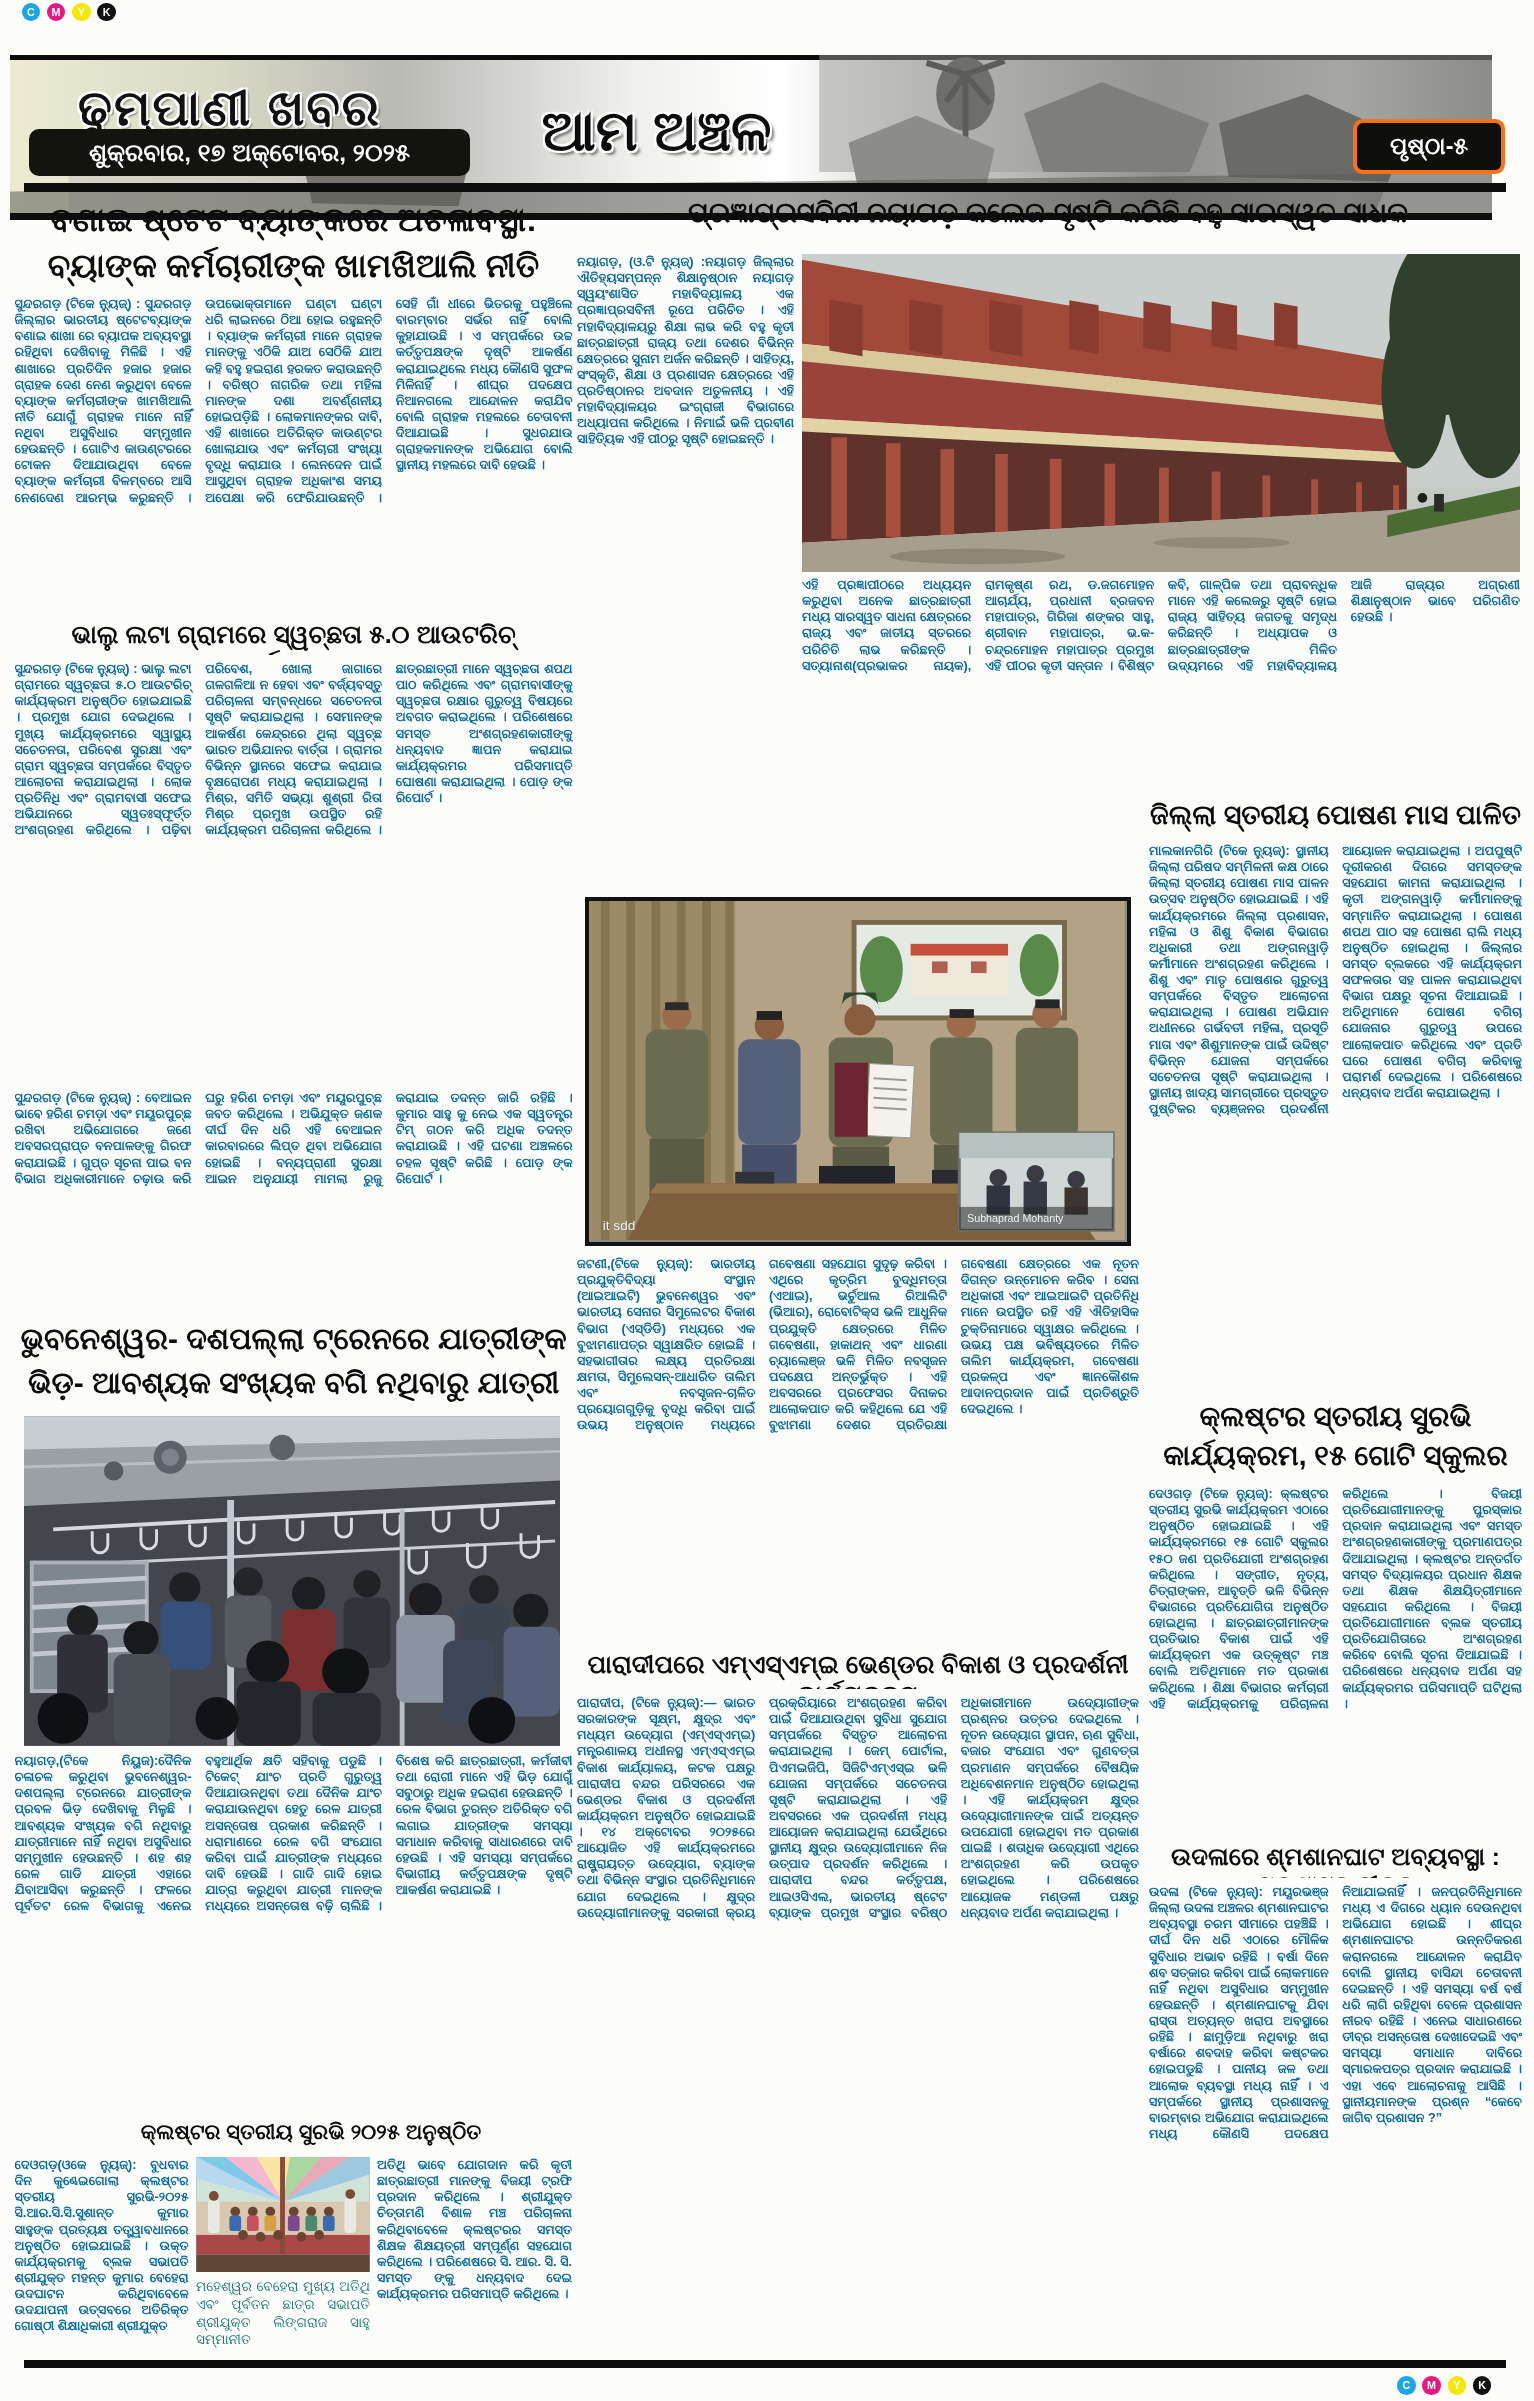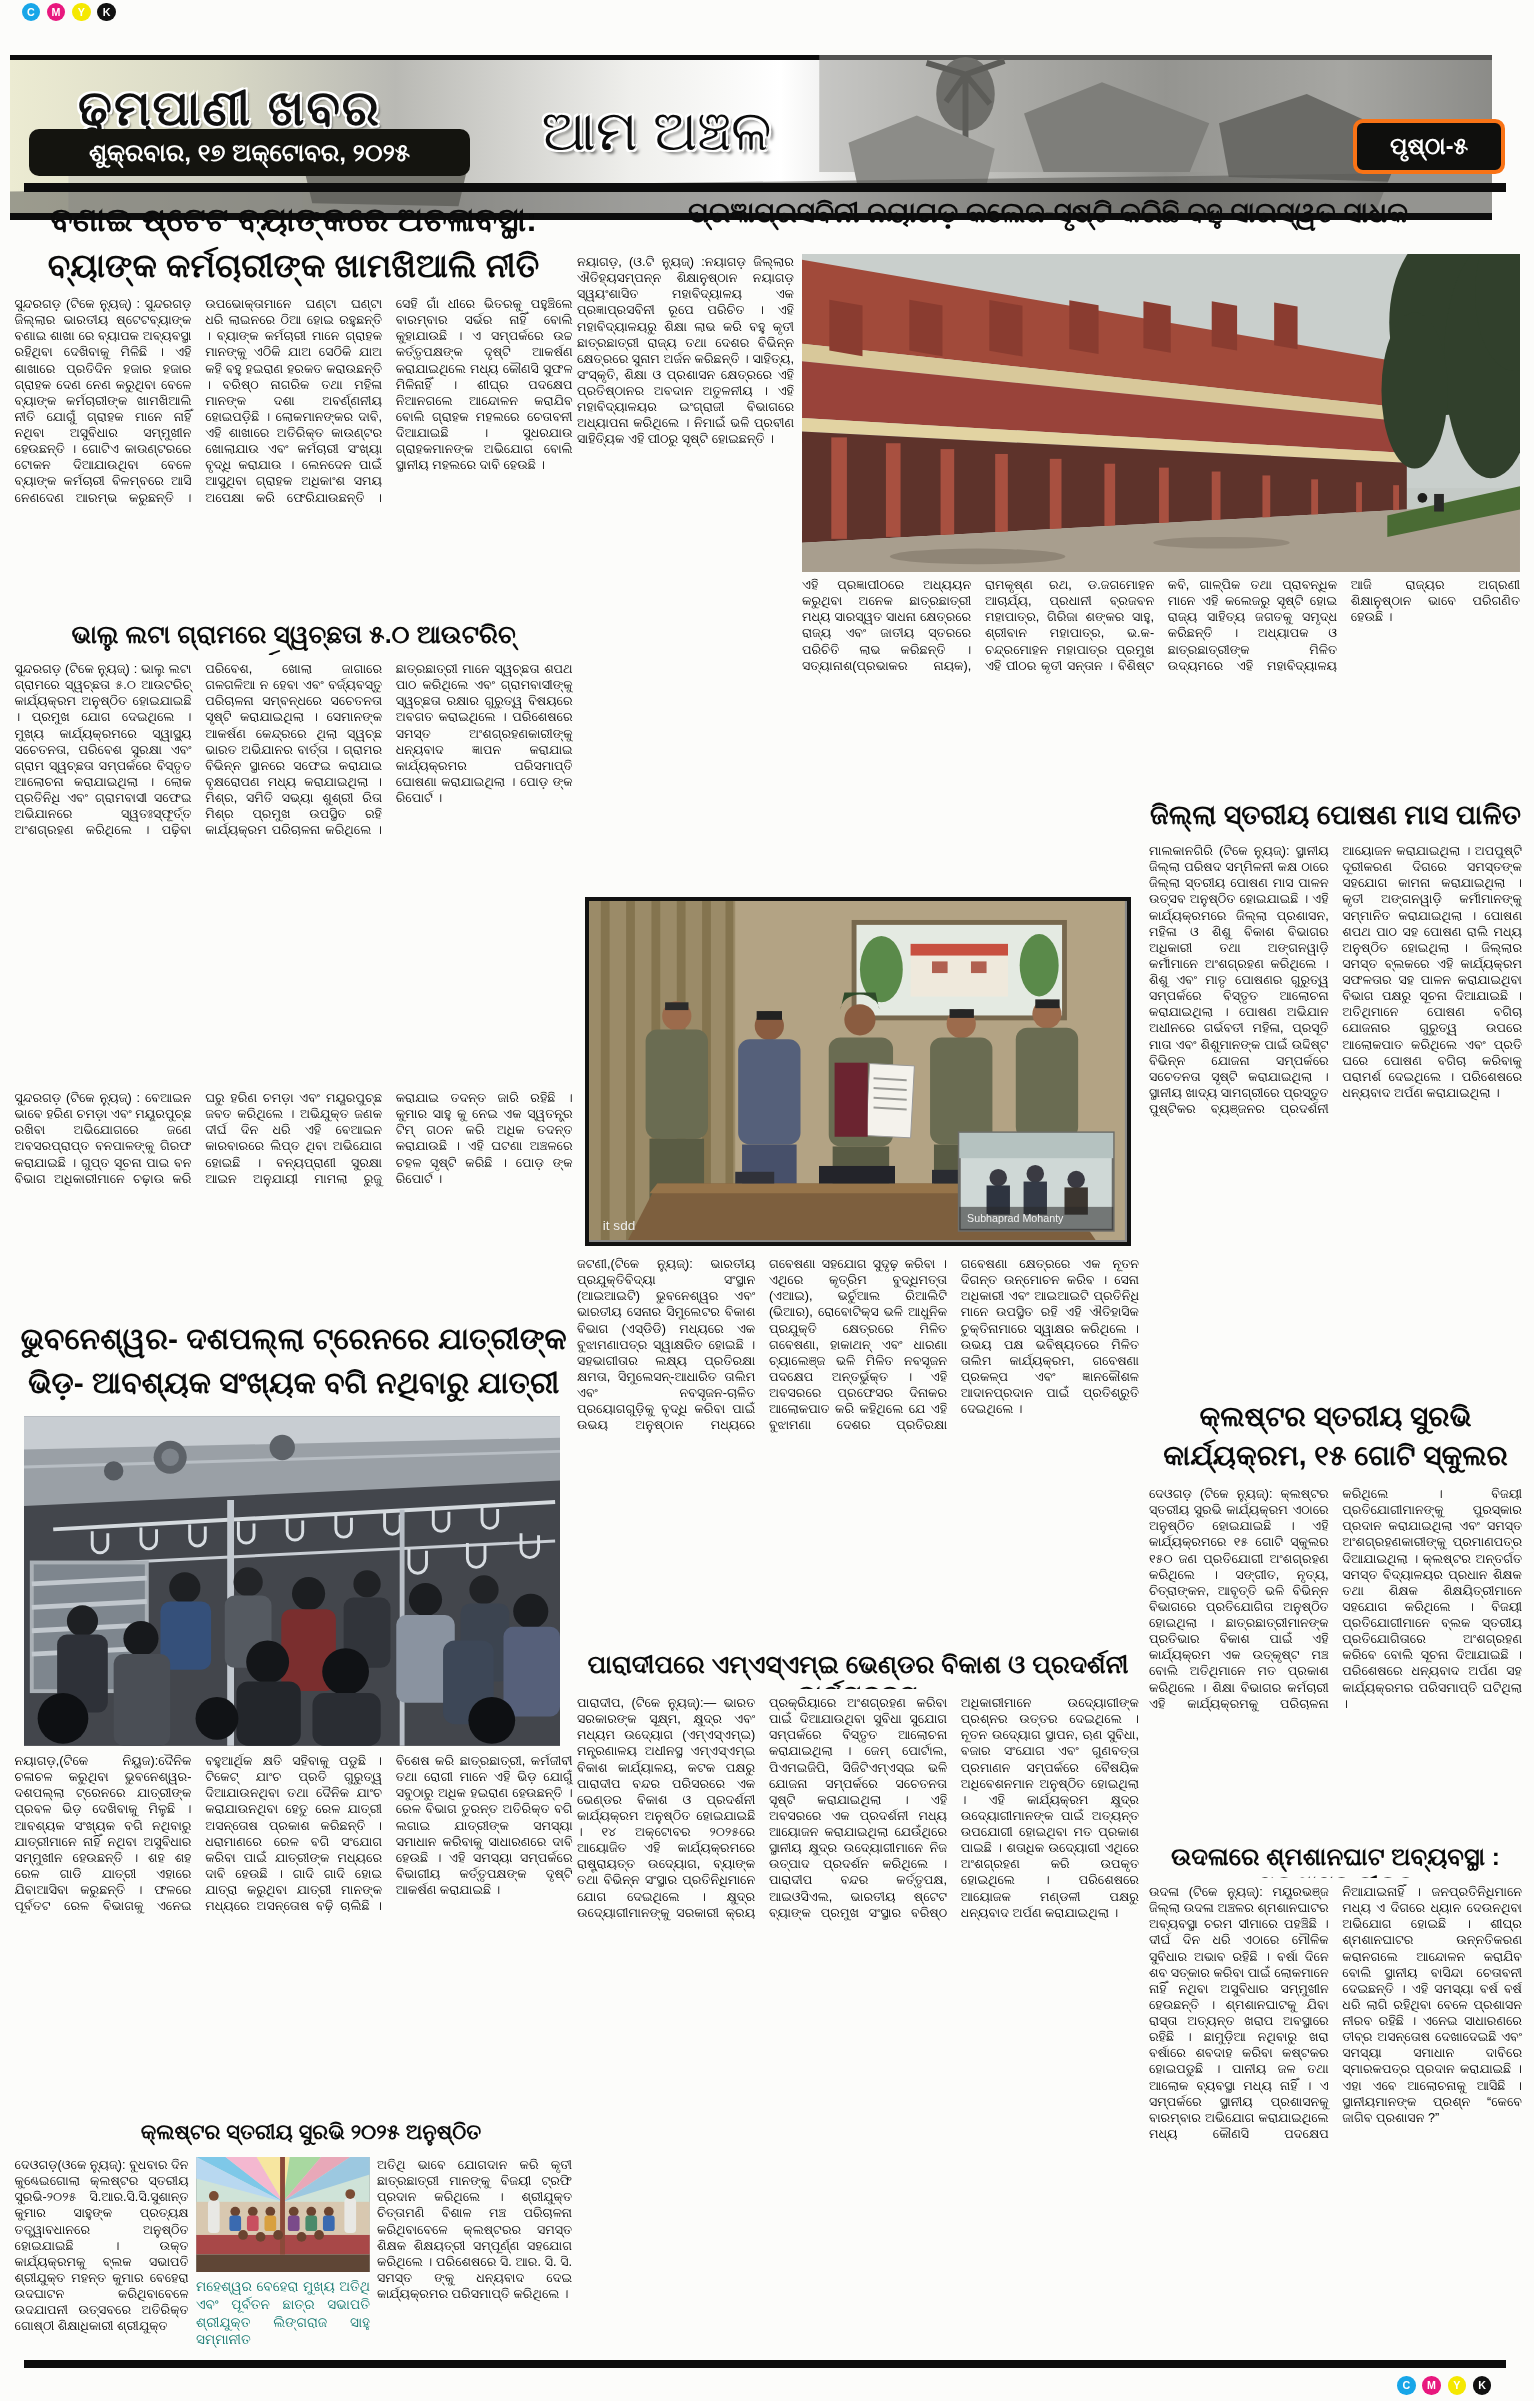--- a/index.html
+++ b/index.html
@@ -15,29 +15,29 @@
   
   .banner{left:10px;top:23.4px;width:1482px;height:158px;
      background:linear-gradient(180deg,#0c0c0c 0,#0c0c0c 4.9px,transparent 4.9px),
        linear-gradient(90deg,#ecebd2 0%,#d9d9c6 14%,#b9b9b4 26%,#efefec 42%,#ffffff 52%,#c9c9c5 64%,#8f8f8b 78%,#b3b3af 90%,#7d7d7a 100%);
      border-bottom:7.8px solid #0d0d0d;overflow:hidden;margin-top:32px;}
   .banner svg{position:absolute;left:0;top:0;}
   .brand{position:absolute;left:68px;top:25px;font-size:49px;font-weight:bold;letter-spacing:2px;color:#101010;
      text-shadow:2px 2px 0 #fff,-2px -2px 0 #fff,2px -2px 0 #fff,-2px 2px 0 #fff,2.9px 2.9px 2px rgba(0,0,0,.45);}
   .datebox{left:29px;top:129px;width:441px;height:47px;background:#14140f;border-radius:10px;
      display:flex;align-items:center;justify-content:center;color:#fff;font-size:24.4px;font-weight:bold;z-index:5;}
-  .mast-title{left:486px;top:98px;width:341px;text-align:center;font-size:56px;font-weight:normal;color:#0c0c0c;z-index:5;
+  .mast-title{left:486px;top:98px;width:341px;text-align:center;font-size:56px;font-weight:bold;color:#0c0c0c;z-index:5;
      text-shadow:2px 2px 0 #fff,-2px -2px 0 #fff,2px -2px 0 #fff,-2px 2px 0 #fff,3.9px 3.9px 2.9px rgba(0,0,0,.5);}
   .pagebox{left:1353px;top:119px;width:144px;height:47px;background:#0f0f0d;border-radius:9.8px;border:4px solid #f97316;
      display:flex;align-items:center;justify-content:center;color:#fff;font-size:23.4px;font-weight:bold;z-index:5;}
   .rule{background:#0d0d0d;}
   
   .headline{font-weight:bold;text-align:center;color:#0b0b0b;overflow:hidden;}
-  .body-text{font-size:12.7px;line-height:1.27;text-align:justify;color:#000000;overflow:hidden;
-     word-break:break-word;}
+  .body-text{font-size:12.7px;line-height:1.27;text-align:justify;color:#0369a1;overflow:hidden;
+     word-break:break-word;font-weight:bold;}
   .photo{overflow:hidden;background:#888;}
   .photo svg{display:block;}
   .caption{font-size:13px;line-height:1.3;text-align:justify;color:#0f766e;}
 </style>
 </head>
 <body>
 
 <div class="page">
 
   <div class="abs marks" style="left:21.5px;top:2.9px;">

